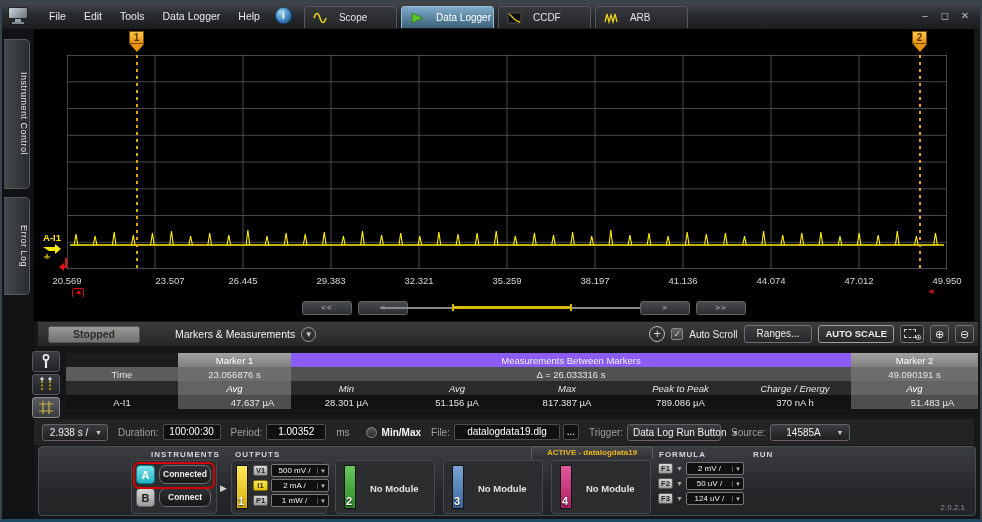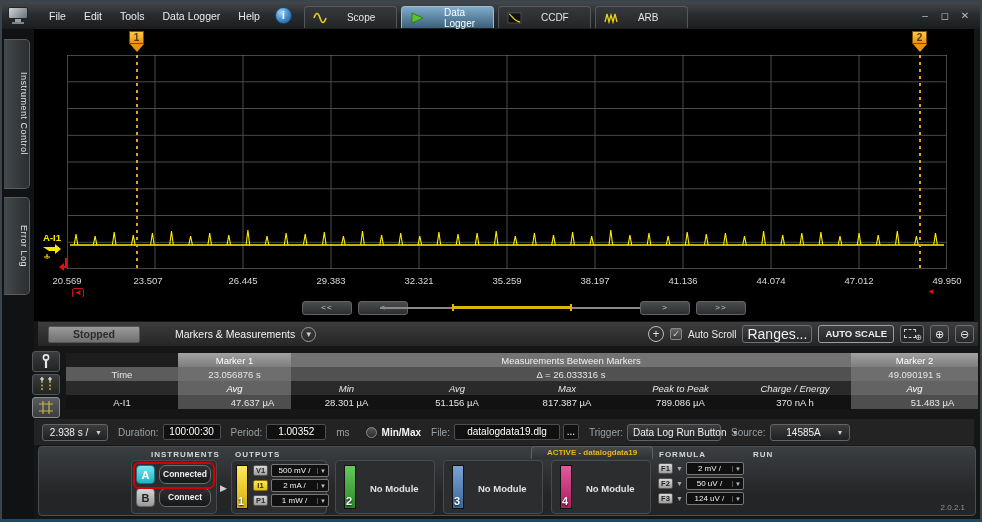--- a/index.html
+++ b/index.html
@@ -16,21 +16,21 @@
   .logo .std { position:absolute; left:7px; top:12px; width:6px; height:3px; background:#9aa1a6; }
   .logo .bse { position:absolute; left:4px; top:15px; width:12px; height:2px; background:#7d858b; }
   .menus { display:flex; }
   .menu-item { color:#e9e9e9; font-size:10.5px; padding:4px 9px; cursor:default; }
   .info-icon { width:17px; height:17px; border-radius:50%; margin:0 8px 0 6px;
     background:radial-gradient(circle at 35% 30%, #9fd4f2, #3f86c2 55%, #1d5a92); border:1px solid #1a4a78;
     color:#fff; font-size:10px; font-weight:bold; text-align:center; line-height:16px; }
   .tabs { display:flex; gap:4px; margin-left:4px; }
   .tab { width:93px; height:22px; margin-top:3px; border-radius:4px 4px 0 0;
     background:linear-gradient(#36393c,#232527); border:1px solid #55595c; border-bottom:none;
-    display:flex; align-items:center; gap:18px; padding-left:8px; color:#e4e4e4; font-size:10px; }
+    display:flex; align-items:center; gap:10px; padding-left:8px; color:#e4e4e4; font-size:10px; }
   .tab.active { background:linear-gradient(#7fabca,#4a7априп 0); background:linear-gradient(#7fabca,#3b5f79); border-color:#96bdd6; color:#fff; }
   .tab .ticon { width:16px; height:12px; flex:0 0 auto; }
   .winbtns { margin-left:auto; display:flex; gap:6px; margin-right:8px; }
   .winbtn { width:14px; height:12px; color:#b9bdc0; font-size:10px; line-height:11px; text-align:center; }
 
   
   .sidebar { position:absolute; left:0; top:27px; width:32px; height:495px; background:#101214; }
   .side-tab { position:absolute; left:2px; width:26px; background:linear-gradient(90deg,#45494d,#2b2e30);
     border:1px solid #595d60; border-left:none; border-radius:0 5px 5px 0;
     color:#e6e6e6; font-size:9px; writing-mode:vertical-rl; text-align:center; padding:10px 0; letter-spacing:.5px; }
@@ -62,38 +62,38 @@
     border:1px solid #555; border-radius:2px; color:#2e2c28; font-size:10.5px; font-weight:bold; text-align:center; line-height:15px; }
   .panel-label { color:#f2f2f2; font-size:10.5px; margin-left:35px; }
   .chev-circle { width:15px; height:15px; border:1px solid #9a9a9a; border-radius:50%; margin-left:6px;
     color:#c9c9c9; font-size:8px; text-align:center; line-height:14px; }
   .right-cluster { margin-left:auto; display:flex; align-items:center; gap:6px; margin-right:4px; }
   .circ-plus { width:16px; height:16px; border:1px solid #bbb; border-radius:50%; color:#ddd; font-size:12px; line-height:14px; text-align:center; }
   .cbx { width:12px; height:12px; background:linear-gradient(#666,#3a3a3a); border:1px solid #8a8a8a; border-radius:2px;
     color:#cfcfcf; font-size:9px; line-height:11px; text-align:center; }
   .cbx-label { color:#e8e8e8; font-size:10px; }
   .gbtn { height:18px; background:linear-gradient(#3c3e40,#242628); border:1px solid #6c7074; border-radius:3px;
-    color:#eee; font-size:14px; padding:0 4px; line-height:16px; }
+    color:#eee; font-size:10px; padding:0 12px; line-height:16px; }
   .gbtn.strong { font-weight:bold; border-color:#9aa0a4; font-size:9.5px; padding:0 6px; }
   .zoom-reg { width:24px; height:18px; background:#242628; border:1px solid #6c7074; border-radius:3px; position:relative; }
   .zoom-reg .dash { position:absolute; left:3px; top:3px; width:12px; height:9px; border:1px dashed #cfcfcf; }
   .zoom-reg .zp { position:absolute; right:1px; bottom:0px; color:#ddd; font-size:8px; }
   .mag { width:19px; height:18px; background:linear-gradient(#3c3e40,#242628); border:1px solid #6c7074; border-radius:3px;
     color:#e8e8e8; font-size:11px; text-align:center; line-height:16px; }
 
   
   .meas-icons { position:absolute; left:30px; top:349px; width:30px; }
   .mi { width:28px; height:21px; margin-bottom:2px; background:linear-gradient(#3a3c3e,#212324); border:1px solid #55585a;
     border-radius:3px; display:flex; align-items:center; justify-content:center; }
   .mi.sel { background:linear-gradient(#5a5d60,#3a3c3e); border-color:#8a8d90; }
   table.meas { position:absolute; left:64px; top:351px; width:902px; border-collapse:collapse; table-layout:fixed; font-size:9.5px; }
   table.meas td { height:14px; text-align:center; color:#e6e6e6; padding:0; overflow:hidden; white-space:nowrap; }
   .r1 td { background:#1d1d1d; } 
   .r1 .mk { background:linear-gradient(#a2a2a2,#7e7e7e); color:#fff; }
-  .r1 .bm { background:#737373; color:#f0f0f0; }
+  .r1 .bm { background:#8b5cf6; color:#f0f0f0; }
   .r2 td { background:#5c5c5c; }
   .r2 .mk { background:#6e6e6e; }
   .r2 .bm { background:#515151; }
   .r3 td { background:#2a2a2a; color:#e0e0e0;font-style:italic; }
   .r3 .mk { background:#636363; color:#fff; }
   .r4 td { background:#121212; color:#ffe800; }
   .r4 .mk { background:#4e4e4e;padding-left:36px; }
 
   
   .controls-row { position:absolute; left:32px; top:417px; width:940px; height:26px; background:#232323;
@@ -290,21 +290,21 @@
         <path d="M6,11 v3 M3,14 h6 M4.5,16 h3" stroke="#ffe800" stroke-width="1.2" fill="none"></path>
       </svg>
     </div>
 
     <svg class="red-glyph" style="left:24px; top:228px;" width="12" height="14" viewBox="0 0 12 14">
       <path d="M8,1 v9 h-5" stroke="#e01010" stroke-width="2" fill="none"></path>
       <path d="M6,6 L1,10 L6,14 Z" fill="#e01010"></path>
     </svg>
 
     <span class="xtick" style="left:11px;">20.569</span>
-    <span class="xtick" style="left:92px;">23.507</span>
+    <span class="xtick" style="left:114px;">23.507</span>
     <span class="xtick" style="left:187px;">26.445</span>
     <span class="xtick" style="left:275px;">29.383</span>
     <span class="xtick" style="left:363px;">32.321</span>
     <span class="xtick" style="left:451px;">35.259</span>
     <span class="xtick" style="left:539px;">38.197</span>
     <span class="xtick" style="left:627px;">41.136</span>
     <span class="xtick" style="left:715px;">44.074</span>
     <span class="xtick" style="left:803px;">47.012</span>
     <span class="xtick" style="left:891px;">49.950</span>
 

